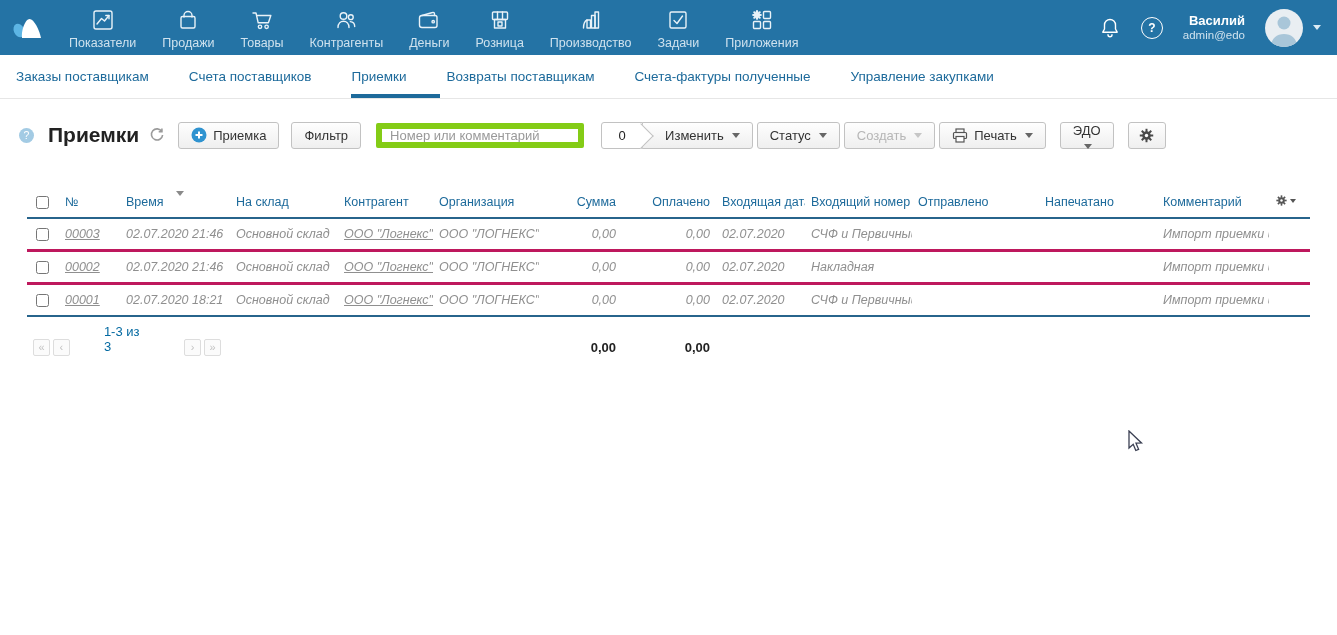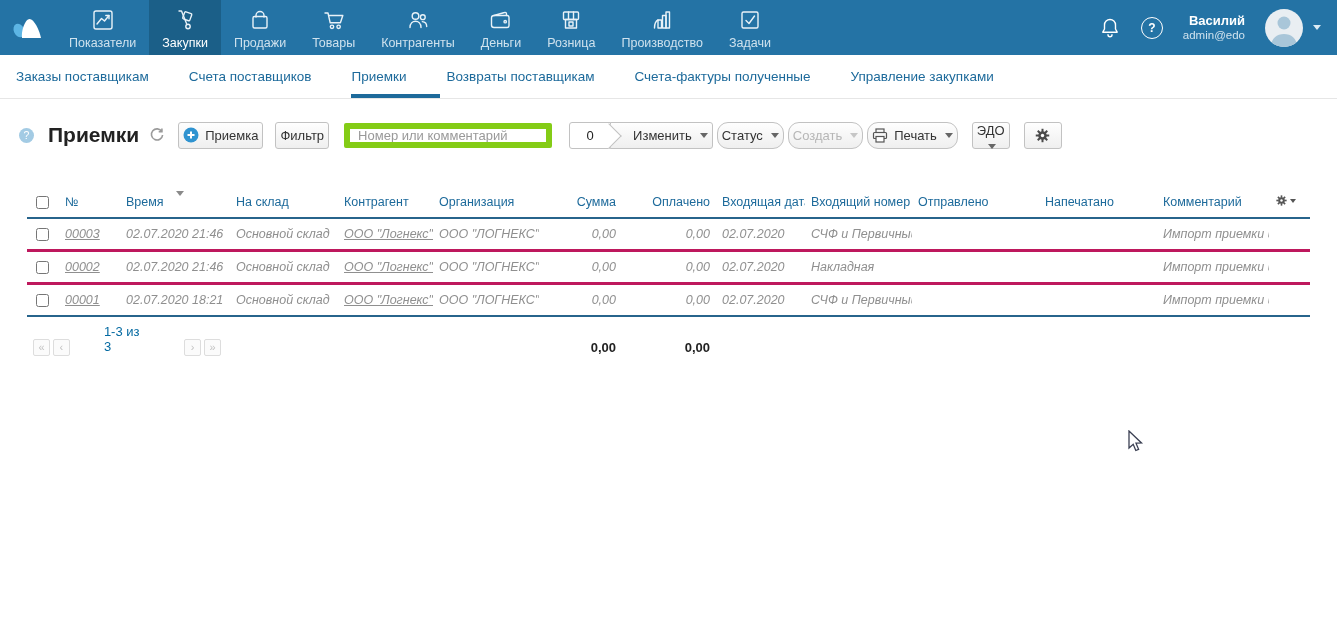--- a/index.html
+++ b/index.html
@@ -36,38 +36,38 @@
   .subnav-item { margin-right:40px; font-size:13.5px; color:#1d6a9b; cursor:pointer;
     display:flex; align-items:center; position:relative; white-space:nowrap; }
   .subnav-item.active::after { content:""; position:absolute; left:0; bottom:0; height:4px;
     width:calc(100% + 34px); background:#1d6a9b; }
   
   .toolbar { display:flex; align-items:center; margin:22px 0 0 19px; height:28px; }
   .help-badge { width:15px; height:15px; border-radius:50%; background:#a3cbe4; color:#fff;
     font-size:10.5px; display:flex; align-items:center; justify-content:center; cursor:pointer; flex:none; }
   .page-title { font-size:21px; font-weight:bold; color:#222; margin:0 10px 0 14px; white-space:nowrap; }
   .refresh { margin-right:13px; cursor:pointer; display:flex; align-items:center; }
-  .btn { height:27px; padding:0 4px; background:linear-gradient(#fefefe,#efefef);
+  .btn { height:27px; padding:0 12px; background:linear-gradient(#fefefe,#efefef);
     border:1px solid #c2c2c2; border-radius:3px; font-size:13px; color:#333;
     display:inline-flex; align-items:center; gap:6px; cursor:pointer; white-space:nowrap; }
   .btn .caret { width:0; height:0; border-left:4px solid transparent; border-right:4px solid transparent;
     border-top:5px solid #666; margin-left:2px; }
   .btn.disabled { color:#b6b6b6; cursor:default; }
   .btn.disabled .caret { border-top-color:#c6c6c6; }
   .search-input { width:208px; height:25px; border:6px solid #84cc16; border-radius:2px;
     padding:0 8px; font-size:13px; color:#333; margin-left:15px; font-family:"Liberation Sans",sans-serif; }
   .search-input::placeholder { color:#999; }
   .bulk-group { display:flex; margin-left:17px; align-items:center; }
   .counter { width:42px; height:27px; border:1px solid #c2c2c2; border-radius:3px 0 0 3px;
     background:#fff; display:flex; align-items:center; justify-content:center;
     font-size:13px; color:#222; position:relative; z-index:2; }
   .counter::after { content:""; position:absolute; right:-8px; top:4px; width:17px; height:17px;
     background:#fff; border-top:1px solid #c2c2c2; border-right:1px solid #c2c2c2; transform:rotate(45deg); }
   .btn.attached { border-radius:0 3px 3px 0; margin-left:-1px; padding-left:22px; z-index:1; }
-  .gap4 { margin-left:4px;border-radius:11px; }
+  .gap4 { margin-left:4px; }
   .gap14 { margin-left:14px;flex-direction:column; }
   .gear-btn { width:38px; justify-content:center; padding:0; }
   
   table.grid { border-collapse:collapse; table-layout:fixed; width:1283px; margin:40px 27px 0; }
   .grid th { color:#1d6a9b; font-weight:normal; font-size:12.5px; text-align:left;
     padding:5px 6px 7px; border-bottom:2px solid #27648c; position:relative;
     white-space:nowrap; overflow:hidden; cursor:pointer; }
   .grid th.r, .grid td.r { text-align:right; }
   .sort-arrow { position:absolute; top:2px; left:56px; width:0; height:0;
     border-left:4px solid transparent; border-right:4px solid transparent; border-top:5px solid #8a8a8a; }
@@ -103,30 +103,20 @@
     <div class="nav-item">
       <span class="nav-icon">
         <svg width="24" height="24" viewBox="0 0 24 24">
             <rect x="3" y="3" width="18" height="18" rx="2"></rect>
             <polyline points="6,16 10.5,10.5 13.5,13 18,7.5"></polyline>
             <polyline points="14.8,7.5 18,7.5 18,10.7"></polyline>
           </svg>
       </span>
       <span class="nav-label">Показатели</span>
     </div>
-    <div class="nav-item active">
-      <span class="nav-icon">
-        <svg width="24" height="24" viewBox="0 0 24 24">
-            <path d="M6 3 h2.5 l5 12.5"></path>
-            <circle cx="15" cy="18.5" r="2.2"></circle>
-            <rect x="10.5" y="4.5" width="7.5" height="7.5" rx="1" transform="rotate(20 14.2 8.2)"></rect>
-          </svg>
-      </span>
-      <span class="nav-label">Закупки</span>
-    </div>
     <div class="nav-item">
       <span class="nav-icon">
         <svg width="24" height="24" viewBox="0 0 24 24">
             <path d="M8 9 V7.5 a4 4 0 0 1 8 0 V9"></path>
             <rect x="5" y="8.5" width="14" height="11.5" rx="1.5"></rect>
           </svg>
       </span>
       <span class="nav-label">Продажи</span>
     </div>
     <div class="nav-item">
@@ -184,20 +174,41 @@
       <span class="nav-label">Производство</span>
     </div>
     <div class="nav-item">
       <span class="nav-icon">
         <svg width="24" height="24" viewBox="0 0 24 24">
             <rect x="4" y="4" width="16" height="16" rx="1.5"></rect>
             <polyline points="8,12.5 11,15.5 16.5,8"></polyline>
           </svg>
       </span>
       <span class="nav-label">Задачи</span>
+    </div>
+    <div class="nav-item">
+      <span class="nav-icon">
+        <svg width="24" height="24" viewBox="0 0 24 24">
+            <rect x="13.5" y="3.5" width="7" height="7" rx="1"></rect>
+            <rect x="3.5" y="13.5" width="7" height="7" rx="1"></rect>
+            <rect x="13.5" y="13.5" width="7" height="7" rx="1"></rect>
+            <g stroke-width="2.2">
+              <line x1="7" y1="3.2" x2="7" y2="5"></line>
+              <line x1="7" y1="9" x2="7" y2="10.8"></line>
+              <line x1="3.2" y1="7" x2="5" y2="7"></line>
+              <line x1="9" y1="7" x2="10.8" y2="7"></line>
+              <line x1="4.3" y1="4.3" x2="5.5" y2="5.5"></line>
+              <line x1="8.5" y1="8.5" x2="9.7" y2="9.7"></line>
+              <line x1="9.7" y1="4.3" x2="8.5" y2="5.5"></line>
+              <line x1="5.5" y1="8.5" x2="4.3" y2="9.7"></line>
+            </g>
+            <circle cx="7" cy="7" r="2.2" fill="#e9f2f8" stroke="none"></circle>
+          </svg>
+      </span>
+      <span class="nav-label">Приложения</span>
     </div>
   </nav>
   <div class="topbar-right">
     <span class="tb-icon">
       <svg width="22" height="24" viewBox="0 0 22 24">
           <path d="M11 3.5 a5.5 5.5 0 0 1 5.5 5.5 v4 l1.7 3.2 H3.8 L5.5 13 v-4 A5.5 5.5 0 0 1 11 3.5 Z"></path>
           <path d="M9 18.8 a2 2 0 0 0 4 0"></path>
         </svg>
     </span>
     <span class="help-circle">

